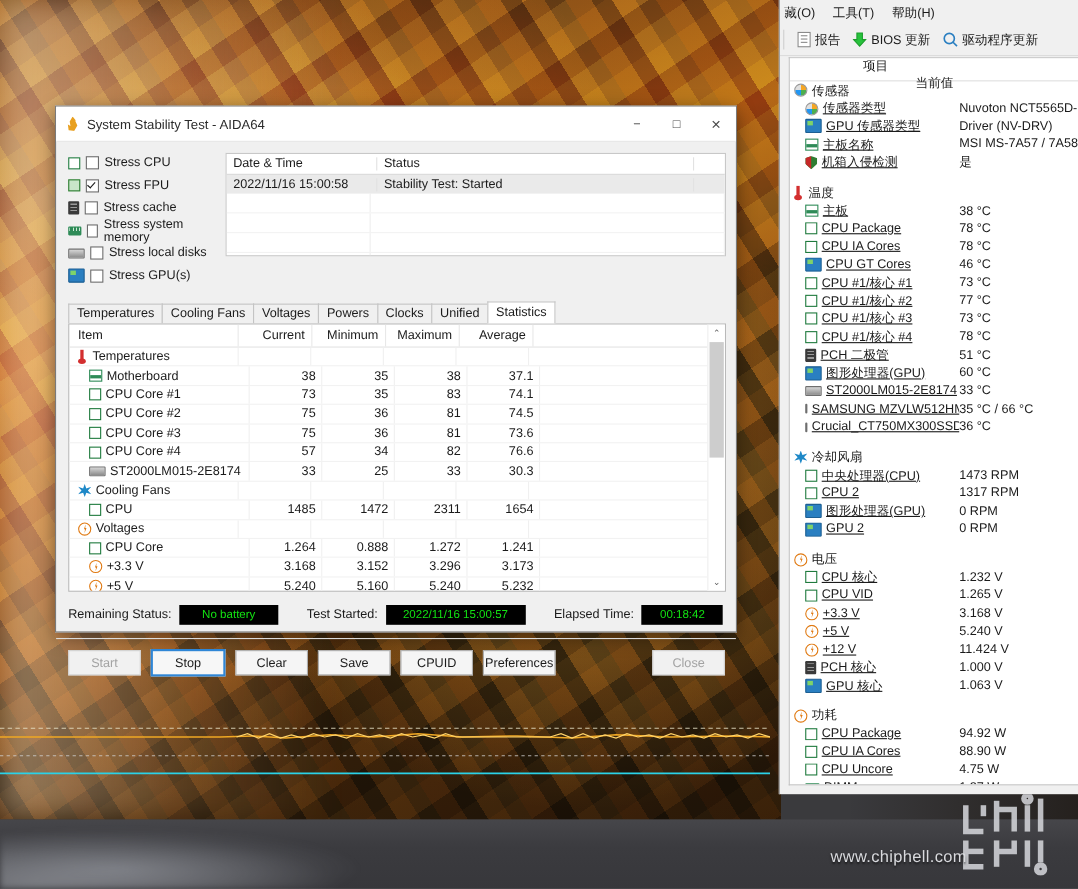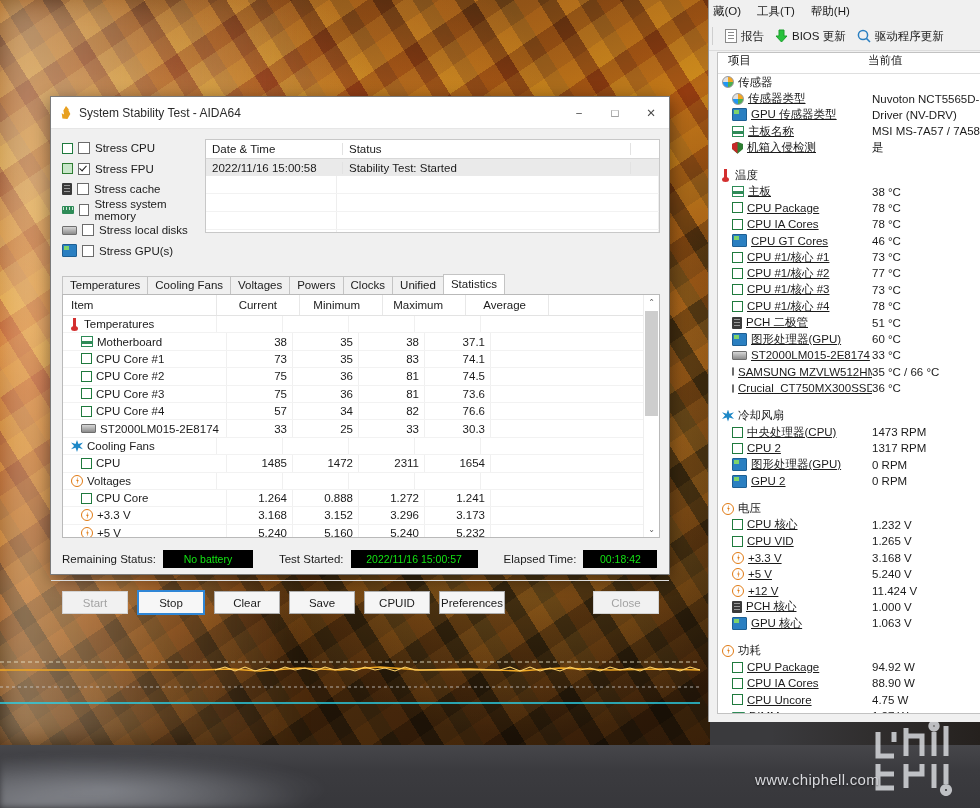--- a/index.html
+++ b/index.html
@@ -74,22 +74,22 @@
     padding-left:2px;background:#f0f0f0;border-bottom:1px solid #dcdcdc;
   }
   .tb-item{display:flex;align-items:center;gap:4px;white-space:nowrap;font-size:11.5px;}
   .tb-sep{width:1px;height:18px;background:#cfcfcf;margin:0 1px;}
 
   .aida-body{
     position:absolute;left:8px;top:52px;right:0;bottom:8px;
     background:#ffffff;border:1px solid #c2c2c2;border-right:none;overflow:hidden;
   }
   .aida-head{
-    display:flex;height:20px;align-items:flex-start;
-    border-bottom:1px solid #dfdfdf;background:#ffffff;font-size:11.5px;
+    display:flex;height:20px;align-items:center;
+    border-bottom:1px solid #dfdfdf;background:#ffffff;font-size:11.5px;flex-direction:column;
   }
   .aida-head .c1{width:140px;padding-left:10px;}
   .aida-head .c2{flex:1;}
   .aida-rows{position:absolute;left:0;top:21px;right:0;bottom:0;overflow:hidden;}
   .arow{display:flex;align-items:center;height:16.4px;font-size:11.5px;white-space:nowrap;}
   .arow .lbl{width:140px;display:flex;align-items:center;gap:4px;overflow:hidden;}
   .arow .val{flex:1;overflow:hidden;}
   .arow.group{font-weight:normal;}
   .arow.group .lbl{padding-left:4px;}
   .arow.lvl1 .lbl{padding-left:14px;text-decoration:underline;}
@@ -141,21 +141,21 @@
     font-size:11.5px;margin-right:-1px;color:#1b1b1b;
   }
   .tab.active{background:#fff;position:relative;z-index:2;padding-top:3px;padding-bottom:4px;}
 
   .grid-wrap{
     margin:0 9px 0 11px;border:1px solid #b9b9b9;background:#fff;height:242px;position:relative;overflow:hidden;
   }
   .ghead{display:flex;height:20px;font-size:11.5px;border-bottom:1px solid #e3e3e3;}
   .ghead div{display:flex;align-items:center;}
   .gh-item{width:145px;padding-left:8px;border-right:1px solid #e8e8e8;}
-  .gh-n{width:60px;justify-content:flex-end;padding-right:22px;border-right:1px solid #e8e8e8;}
+  .gh-n{width:60px;justify-content:flex-end;padding-right:6px;border-right:1px solid #e8e8e8;}
   .gh-rest{flex:1;}
   .grow{display:flex;height:16.4px;font-size:11.5px;border-bottom:1px solid #f2f2f2;}
   .grow>div{display:flex;align-items:center;}
   .g-item{width:145px;padding-left:8px;gap:4px;border-right:1px solid #f0f0f0;overflow:hidden;white-space:nowrap;}
   .g-n{width:60px;justify-content:flex-end;padding-right:5px;border-right:1px solid #f0f0f0;}
   .g-rest{flex:1;}
   .grow.child .g-item{padding-left:18px;}
   .gscroll{
     position:absolute;right:0;top:0;width:15px;bottom:0;background:#fff;border-left:1px solid #eee;
   }

